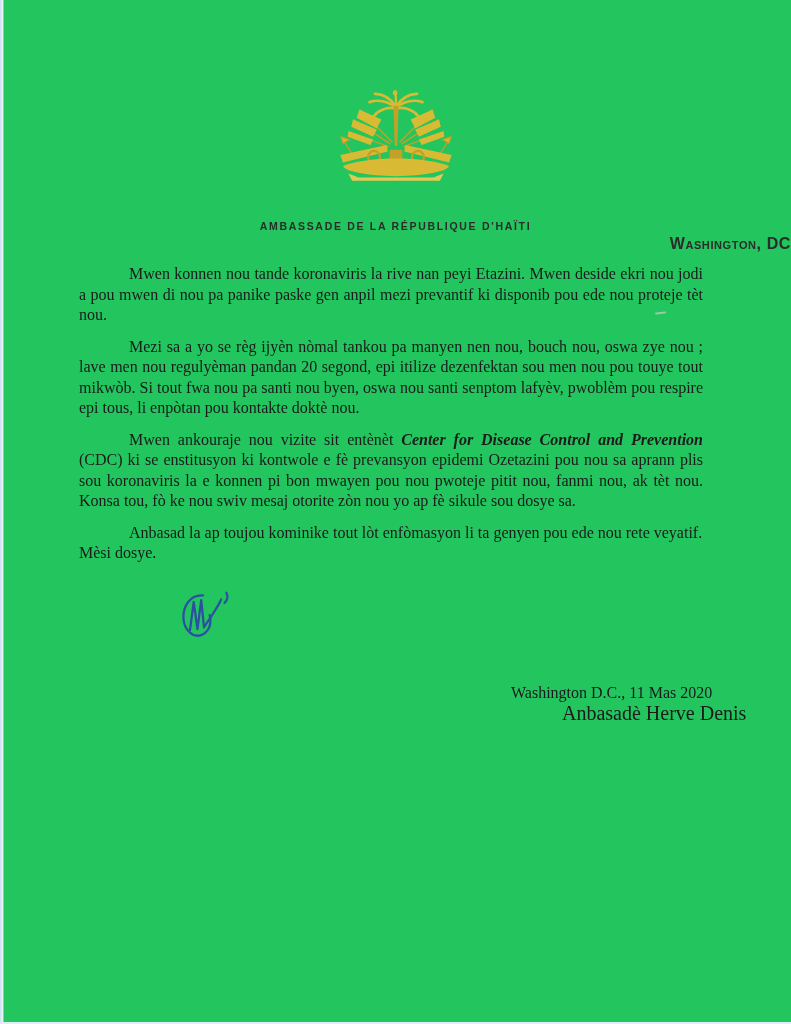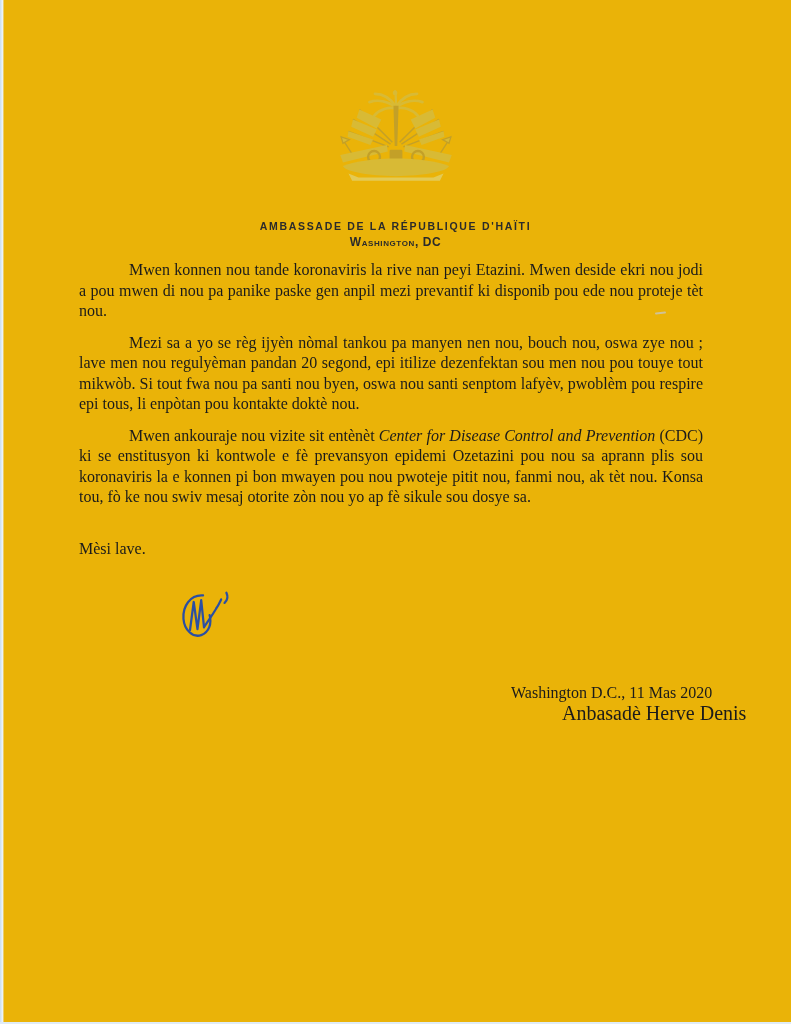--- a/index.html
+++ b/index.html
@@ -4,21 +4,21 @@
 <style>
   html, body {
     margin: 0;
     padding: 0;
     background: #ffffff;
   }
   .page {
     position: relative;
     width: 791px;
     height: 1024px;
-    background: #eab308;
+    background: #22c55e;
     overflow: hidden;
     font-family: "Liberation Serif", serif;
     color: #1b1b1b;
   }
   
   .left-edge {
     position: absolute;
     left: 0; top: 0;
     width: 4px; height: 100%;
     background: linear-gradient(to right, #c9ddf0, #eef5fb 70%, rgba(255,255,255,0));
@@ -49,46 +49,46 @@
     margin-top: 36px;
     text-align: center;
     font-family: "Liberation Sans", sans-serif;
     font-weight: bold;
     font-size: 10.5px;
     letter-spacing: 1.7px;
     color: #2b2b2b;
   }
   .embassy-city {
     margin-top: 3px;
-    text-align: center;
+    text-align: right;
     font-family: "Liberation Sans", sans-serif;
     font-weight: bold;
     font-variant: small-caps;
-    font-size: 12px;
+    font-size: 16px;
     letter-spacing: .6px;
     color: #2b2b2b;
   }
   
   .body-text {
     margin: 0 88px 0 79px;
     font-size: 16px;
     line-height: 20.5px;
     text-align: justify;
   }
   .salutation {
     margin: 56px 0 0 0;
     padding-left: 20px;
     text-align: left;
   }
   .para {
     margin: 11px 0 0 0;
     text-indent: 50px;
   }
   .emph {
-    font-weight: normal;
+    font-weight: bold;
     font-style: italic;
   }
   
   .signature {
     position: absolute;
     left: 175px;
     top: 588px;
     width: 58px;
     height: 56px;
   }
@@ -174,21 +174,21 @@
     </svg>
   </div>
 
   <div class="embassy-name">AMBASSADE DE LA RÉPUBLIQUE D'HAÏTI</div>
   <div class="embassy-city">Washington, DC</div>
 
   <div class="body-text">
     <p class="para">Mwen konnen nou tande koronaviris la rive nan peyi Etazini. Mwen deside ekri nou jodi a pou mwen di nou pa panike paske gen anpil mezi prevantif ki disponib pou ede nou proteje tèt nou.</p>
     <p class="para">Mezi sa a yo se règ ijyèn nòmal tankou pa manyen nen nou, bouch nou, oswa zye nou ; lave men nou regulyèman pandan 20 segond, epi itilize dezenfektan sou men nou pou touye tout mikwòb. Si tout fwa nou pa santi nou byen, oswa nou santi senptom lafyèv, pwoblèm pou respire epi tous, li enpòtan pou kontakte doktè nou.</p>
     <p class="para"><span>Mwen ankouraje nou vizite sit entènèt </span><span class="emph">Center for Disease Control and Prevention</span><span> (CDC) ki se enstitusyon ki kontwole e fè prevansyon epidemi Ozetazini pou nou sa aprann plis sou koronaviris la e konnen pi bon mwayen pou nou pwoteje pitit nou, fanmi nou, ak tèt nou. Konsa tou, fò ke nou swiv mesaj otorite zòn nou yo ap fè sikule sou dosye sa.</span></p>
-    <p class="para"><br><span>Mèsi lave.</span></p>
+    <p class="para"><span>Anbasad la ap toujou kominike tout lòt enfòmasyon li ta genyen pou ede nou rete veyatif.</span><br><span>Mèsi dosye.</span></p>
   </div>
 
   <div class="signature">
     <svg viewBox="0 0 62 60" width="58" height="56" aria-hidden="true">
       <g fill="none" stroke="#2b4fa3" stroke-width="2.4" stroke-linecap="round" stroke-linejoin="round">
         <path d="M30,8 C16,7 8,20 9,33 C10,45 19,53.5 28,50.5 C36.5,47.5 39.5,38 37,29"></path>
         <path d="M16,45 L20,15 L24,44 L28,13 L31,42"></path>
         <path d="M31,42 C36,34 44,24 49,13 C50.2,10 48,16.5 44,22"></path>
         <path d="M55,5 C57,9 56,13 53,16"></path>
       </g>

